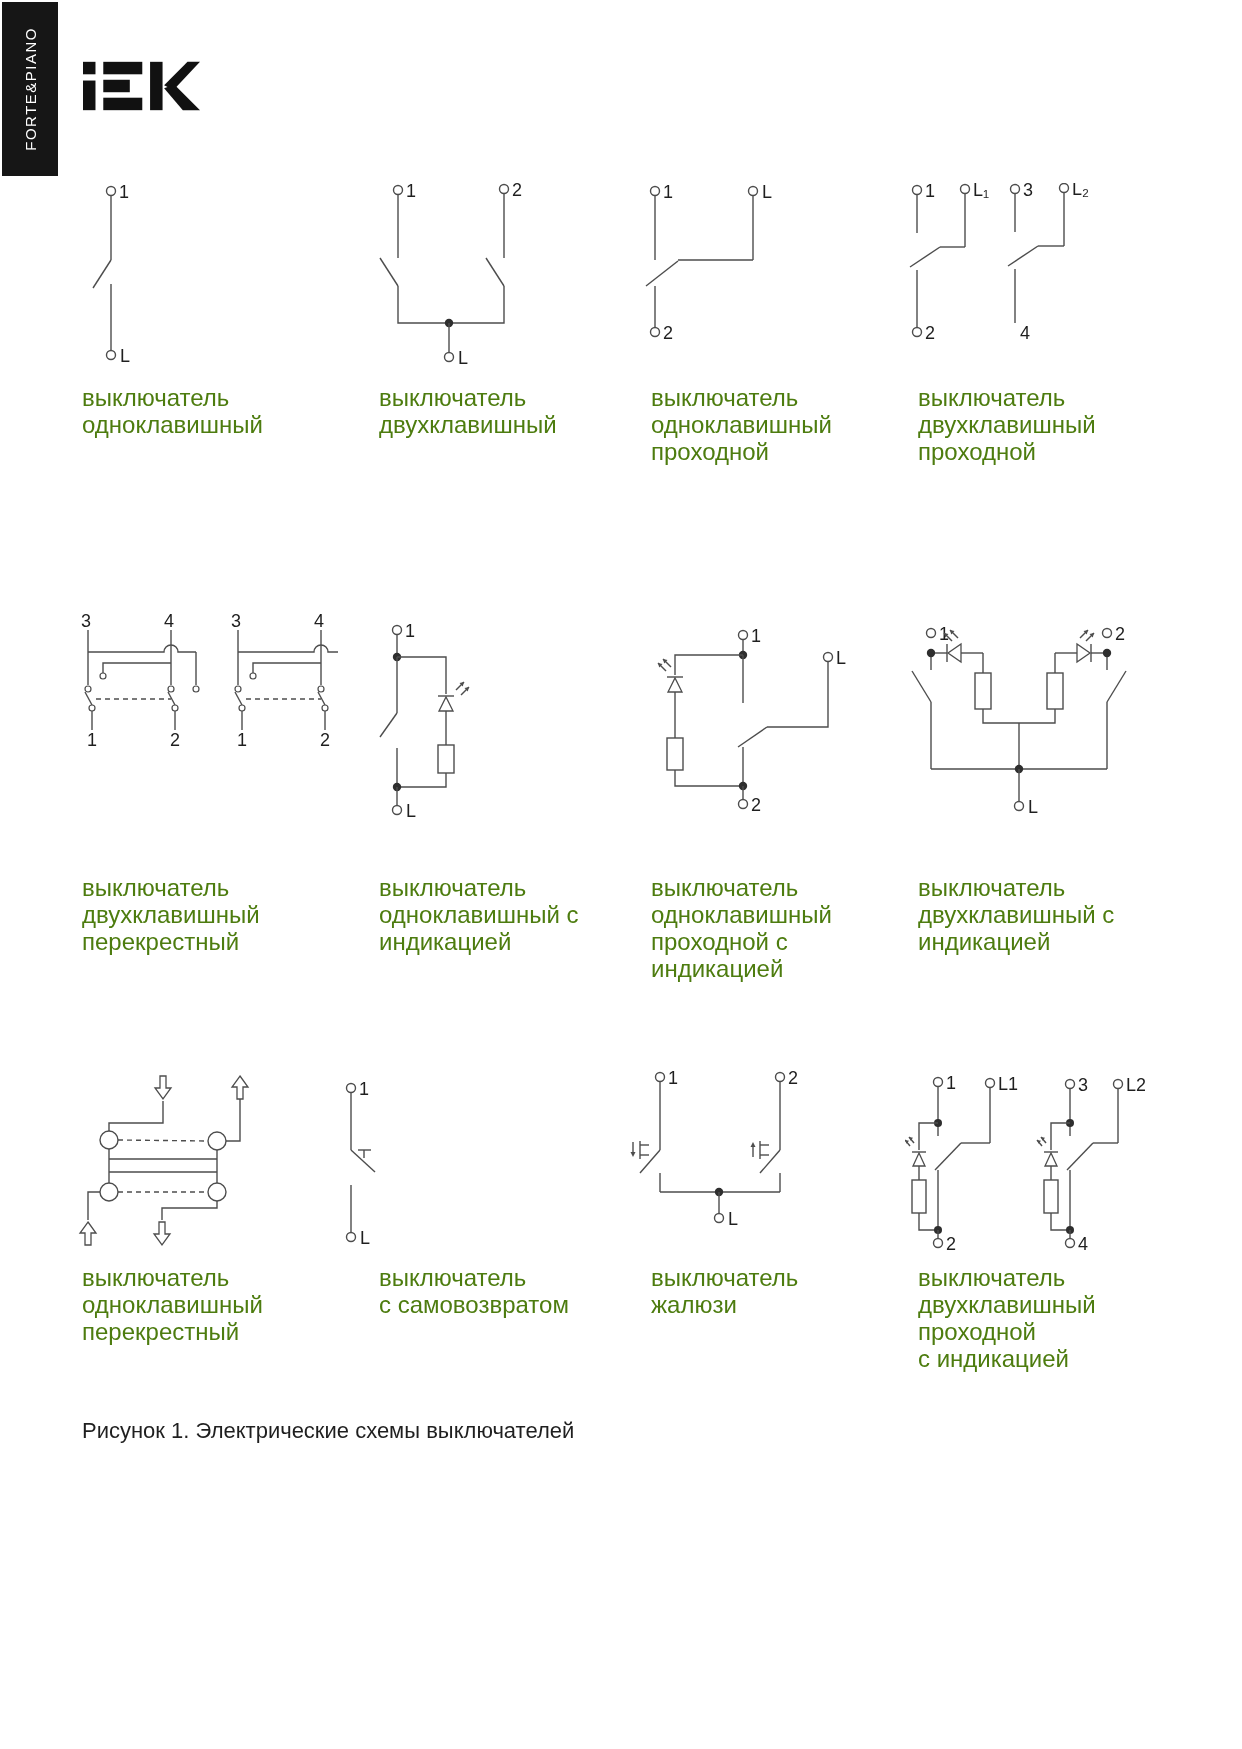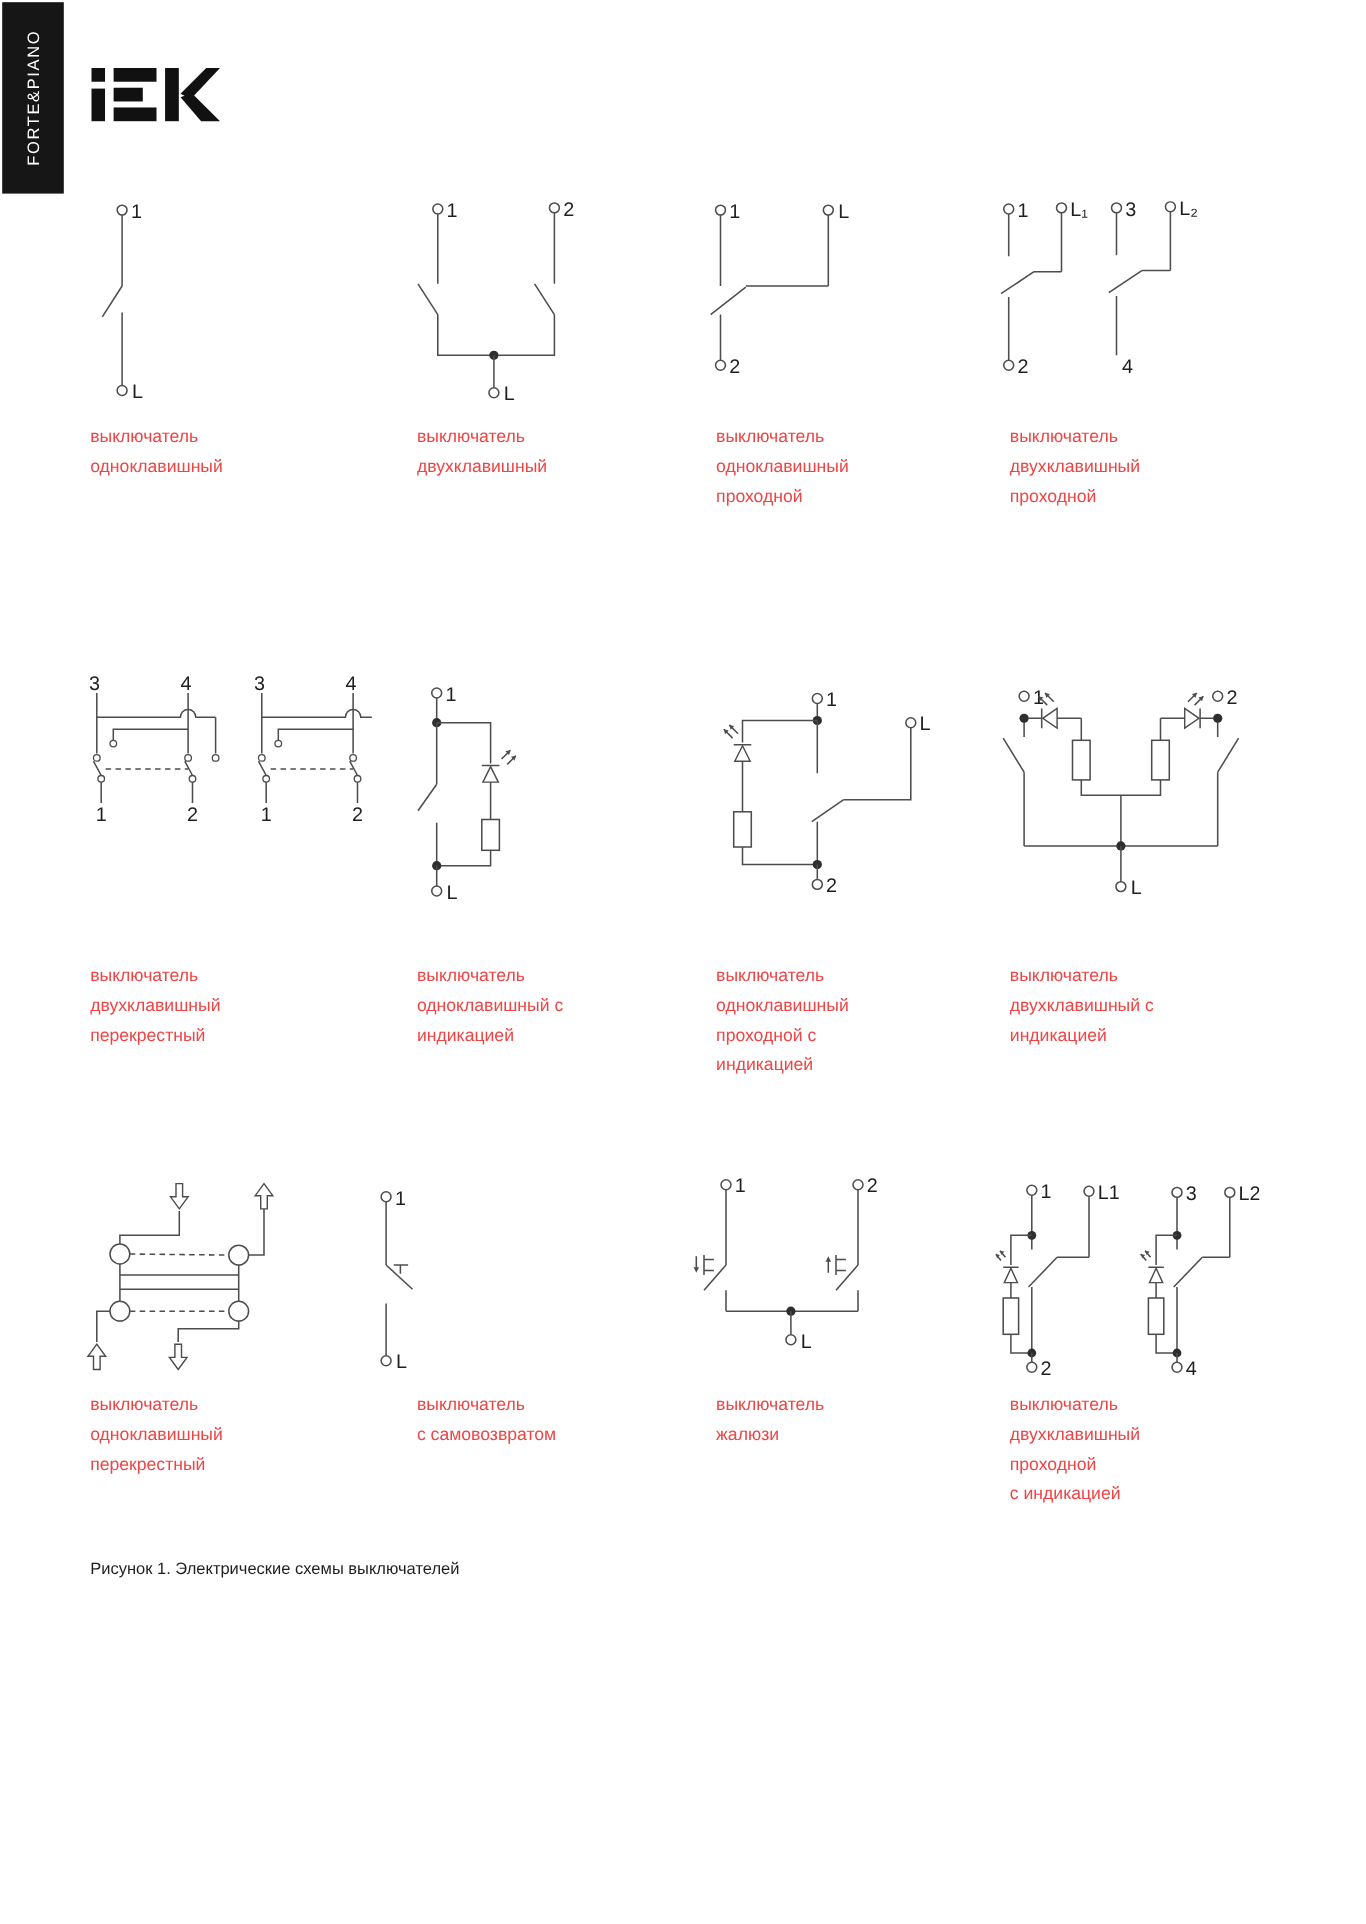--- a/index.html
+++ b/index.html
@@ -13,24 +13,24 @@
     background:#161616; display:flex; align-items:center; justify-content:center;
   }
   .banner span {
     writing-mode:vertical-rl; transform:rotate(180deg);
     color:#ffffff; font-size:15px; letter-spacing:1.5px; white-space:nowrap;
   }
   .logo { position:absolute; left:83px; top:58px; width:117px; height:56px; }
   .schem { position:absolute; }
   .schem text { font-family:"Liberation Sans", sans-serif; font-size:18px; fill:#1f1f1f; }
   .cap {
-    position:absolute; font-size:16px; line-height:27px; color:#ef4444;
+    position:absolute; font-size:24px; line-height:27px; color:#4d7c0f;
     white-space:pre-line; width:240px;
   }
-  .figcap { position:absolute; left:82px; top:1418px; font-size:15px; color:#1f1f1f; }
+  .figcap { position:absolute; left:82px; top:1418px; font-size:22px; color:#1f1f1f; }
   svg line, svg path, svg polyline, svg rect.res, svg circle.term, svg circle.cont {
     stroke:#4d4d4d; stroke-width:1.4; fill:none;
   }
   svg circle.term { fill:#ffffff; }
   svg circle.cont { fill:#ffffff; stroke-width:1.2; }
   svg circle.dot  { fill:#2e2e2e; stroke:none; }
   svg circle.big  { stroke:#4d4d4d; stroke-width:1.4; fill:#ffffff; }
   svg rect.res    { fill:#ffffff; }
   svg .dash { stroke-dasharray:5,4; }
   svg polygon.ah { fill:#4d4d4d; stroke:none; }

